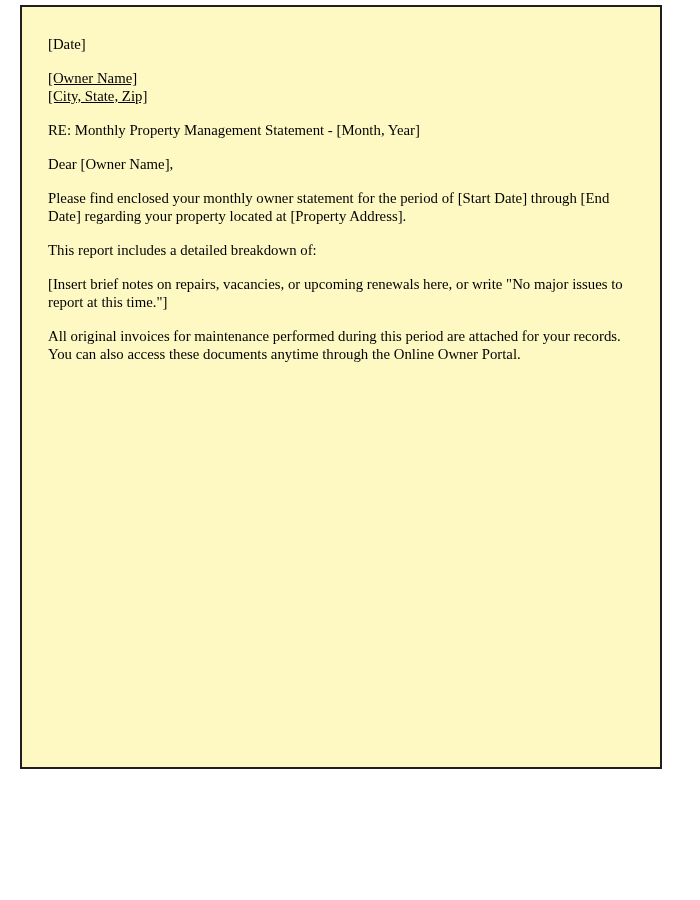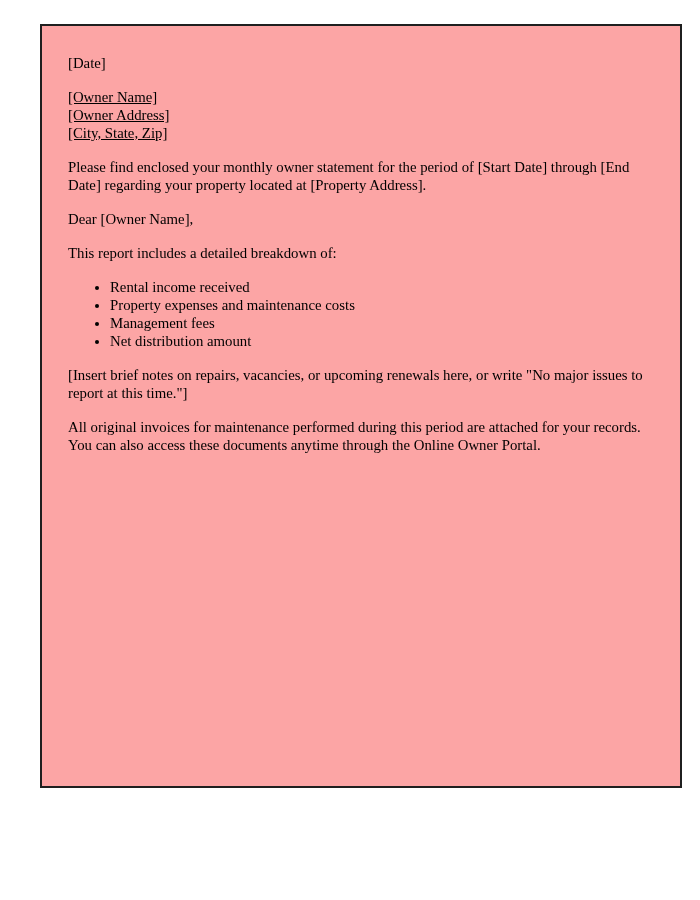--- a/index.html
+++ b/index.html
@@ -9,27 +9,26 @@
   }
   body {
     width: 700px;
     height: 900px;
     position: relative;
     font-family: "Liberation Serif", serif;
   }
   .document-frame {
     position: absolute;
     left: 20px;
-    top: 24px;
+    top: 5px;
     width: 642px;
     height: 764px;
     box-sizing: border-box;
     border: 2px solid #1f1f1f;
-    background: #fca5a5;
-    margin-left: 20px;
+    background: #fef9c3;
   }
   .letter-content {
     box-sizing: border-box;
     padding: 28px 36px 20px 26px;
     width: 100%;
     height: 100%;
     overflow: hidden;
     font-size: 14.8px;
     line-height: 18px;
     color: #000000;
@@ -57,37 +56,31 @@
 </head>
 <body>
 
 <div class="document-frame">
   <div class="letter-content">
 
     <p>[Date]</p>
 
     <p>
       <span class="block-line">[Owner Name]</span>
-      <span class="block-line">[Owner Address]</span>
       <span class="block-line">[City, State, Zip]</span>
     </p>
 
+    <p>RE: Monthly Property Management Statement - [Month, Year]</p>
+
+    <p>Dear [Owner Name],</p>
 
     <p>Please find enclosed your monthly owner statement for the period of [Start Date] through [End Date] regarding your property located at [Property Address].</p>
 
-    <p>Dear [Owner Name],</p>
-
     <p>This report includes a detailed breakdown of:</p>
 
-    <ul>
-      <li>Rental income received</li>
-      <li>Property expenses and maintenance costs</li>
-      <li>Management fees</li>
-      <li>Net distribution amount</li>
-    </ul>
 
 
     <p>
       <span>[Insert brief notes on repairs, vacancies, or upcoming renewals here, or write "No major issues to report at this time."]</span>
     </p>
 
     <p>All original invoices for maintenance performed during this period are attached for your records. You can also access these documents anytime through the Online Owner Portal.</p>
 
 
 

